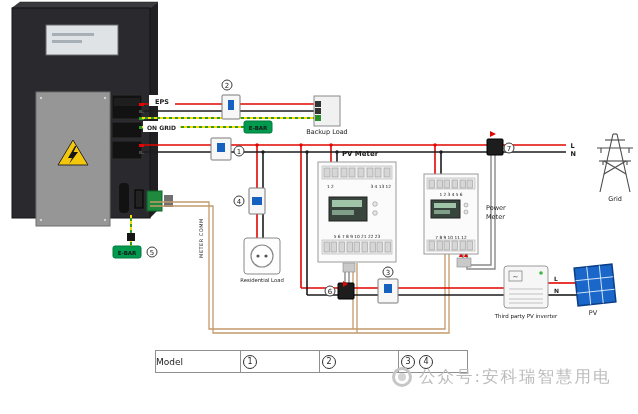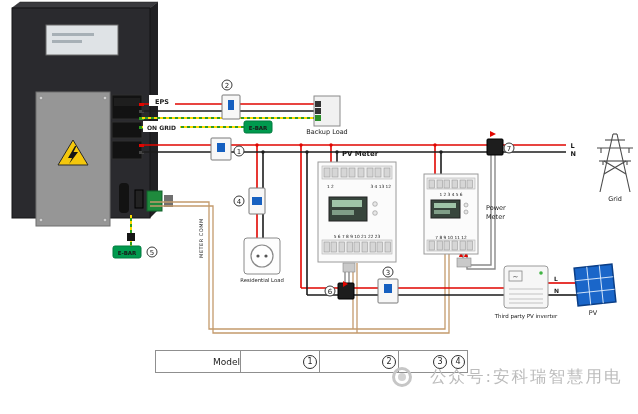--- a/index.html
+++ b/index.html
@@ -4,30 +4,30 @@
 <style>
   html,body{margin:0;padding:0;background:#fff;}
   .canvas{position:relative;width:638px;height:414px;background:#ffffff;overflow:hidden;
           font-family:"DejaVu Sans",sans-serif;}
   .canvas svg{position:absolute;left:0;top:0;}
   svg text{font-family:"DejaVu Sans",sans-serif;fill:#1a1a1a;}
 
   
   .spec-table{position:absolute;left:155px;top:350px;width:308px;}
   .spec-table table{width:100%;border-collapse:collapse;table-layout:fixed;}
-  .spec-table th,.spec-table td{border:1px solid #8f8f8f;text-align:right;vertical-align:middle;
+  .spec-table th,.spec-table td{border:1px solid #8f8f8f;text-align:left;vertical-align:middle;
        color:#222;padding:0;}
   .spec-table th{height:21px;font-weight:normal;font-size:9px;}
   .spec-table td{height:42px;font-size:8.5px;}
   .col-model{width:84px;} .col-1{width:78px;} .col-2{width:78px;} .col-34{width:68px;margin-top:10px;}
   .circ{display:inline-flex;width:12px;height:12px;border:1px solid #2f2f2f;border-radius:50%;
         align-items:center;justify-content:center;font-size:8px;line-height:1;margin:0 2px;}
 
   
-  .watermark{position:absolute;left:392px;top:366px;display:flex;align-items:center;gap:18px;}
+  .watermark{position:absolute;left:392px;top:366px;display:flex;align-items:center;gap:7px;}
   .wm-logo{width:20px;height:20px;border-radius:50%;border:3px solid #c6c6c6;box-sizing:border-box;
            position:relative;flex:0 0 auto;}
   .wm-logo::after{content:"";position:absolute;left:3px;top:3px;width:8px;height:8px;
            border-radius:50%;background:#d4d4d4;}
   .wm-text{font-size:16.5px;letter-spacing:2px;color:#bcbcbc;white-space:nowrap;}
 </style>
 </head>
 <body>
 
 <div class="canvas">

